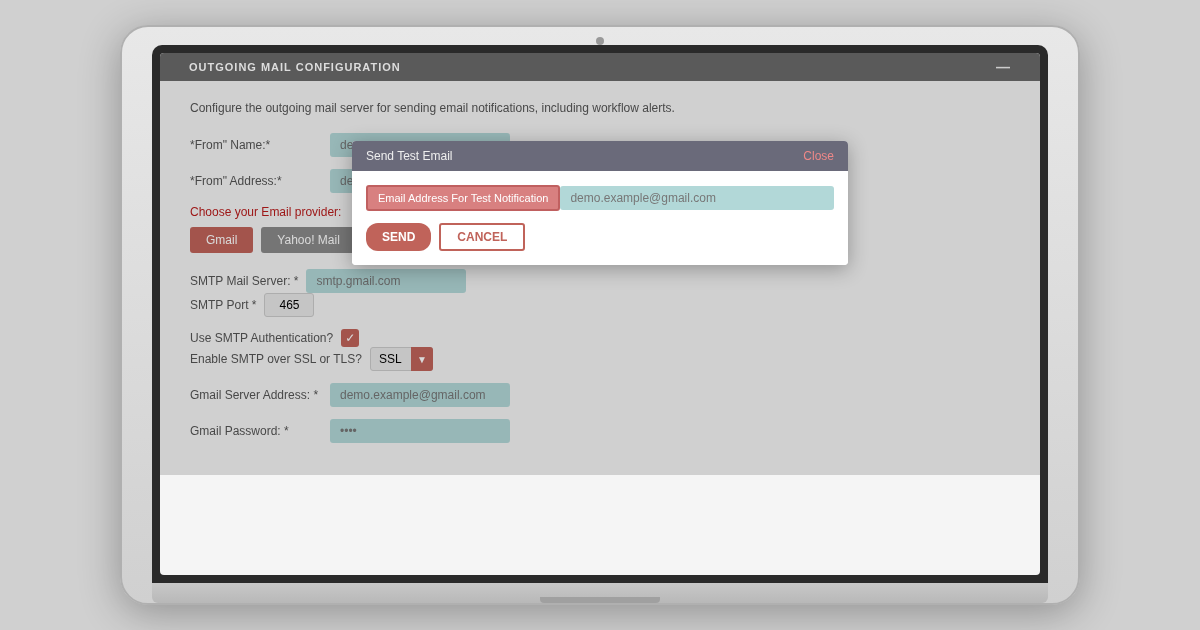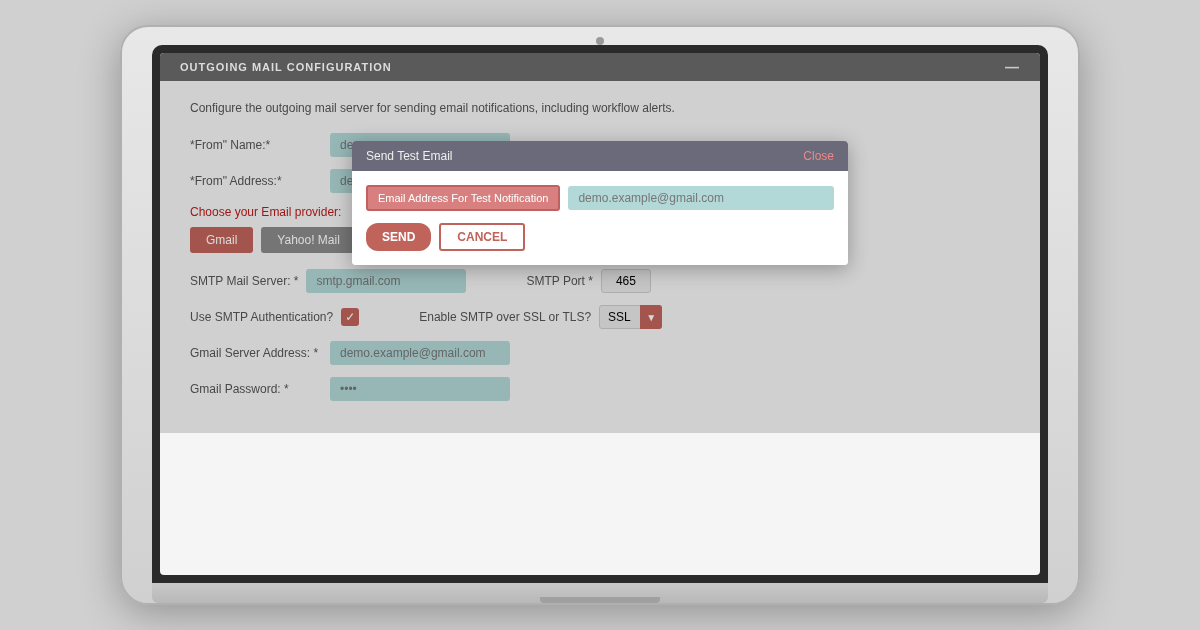--- a/index.html
+++ b/index.html
@@ -83,21 +83,21 @@
       height: 100%;
       background: #f5f5f5;
     }
 
     .window-titlebar {
       background: #5a5a5a;
       color: #ddd;
       font-size: 11px;
       font-weight: bold;
       letter-spacing: 1px;
-      padding: 6px 20px;
+      padding: 6px 29px;
       display: flex;
       align-items: center;
       justify-content: space-between;
     }
 
     .window-minimize {
       color: #ccc;
       font-size: 14px;
       cursor: pointer;
     }
@@ -164,22 +164,22 @@
       text-align: center;
     }
 
     .btn-gmail { background: #c0635a; }
     .btn-yahoo { background: #8a8a8a; }
     .btn-exchange { background: #8a8a8a; }
     .btn-other { background: #c0635a; }
 
     .server-row {
       display: flex;
-      gap: 60px;
       margin-bottom: 12px;
+      flex-direction: column;
     }
 
     .server-col {
       display: flex;
       align-items: center;
       gap: 8px;
     }
 
     .server-label {
       font-size: 12px;
@@ -296,21 +296,20 @@
 
     .modal-body {
       padding: 14px;
       background: white;
     }
 
     .modal-input-row {
       display: flex;
       align-items: center;
       margin-bottom: 12px;
-      gap: 8px;
     }
 
     .modal-input-label {
       background: #d88080;
       color: white;
       font-size: 11px;
       padding: 5px 10px;
       border-radius: 3px;
       white-space: nowrap;
       border: 2px solid #c06060;

